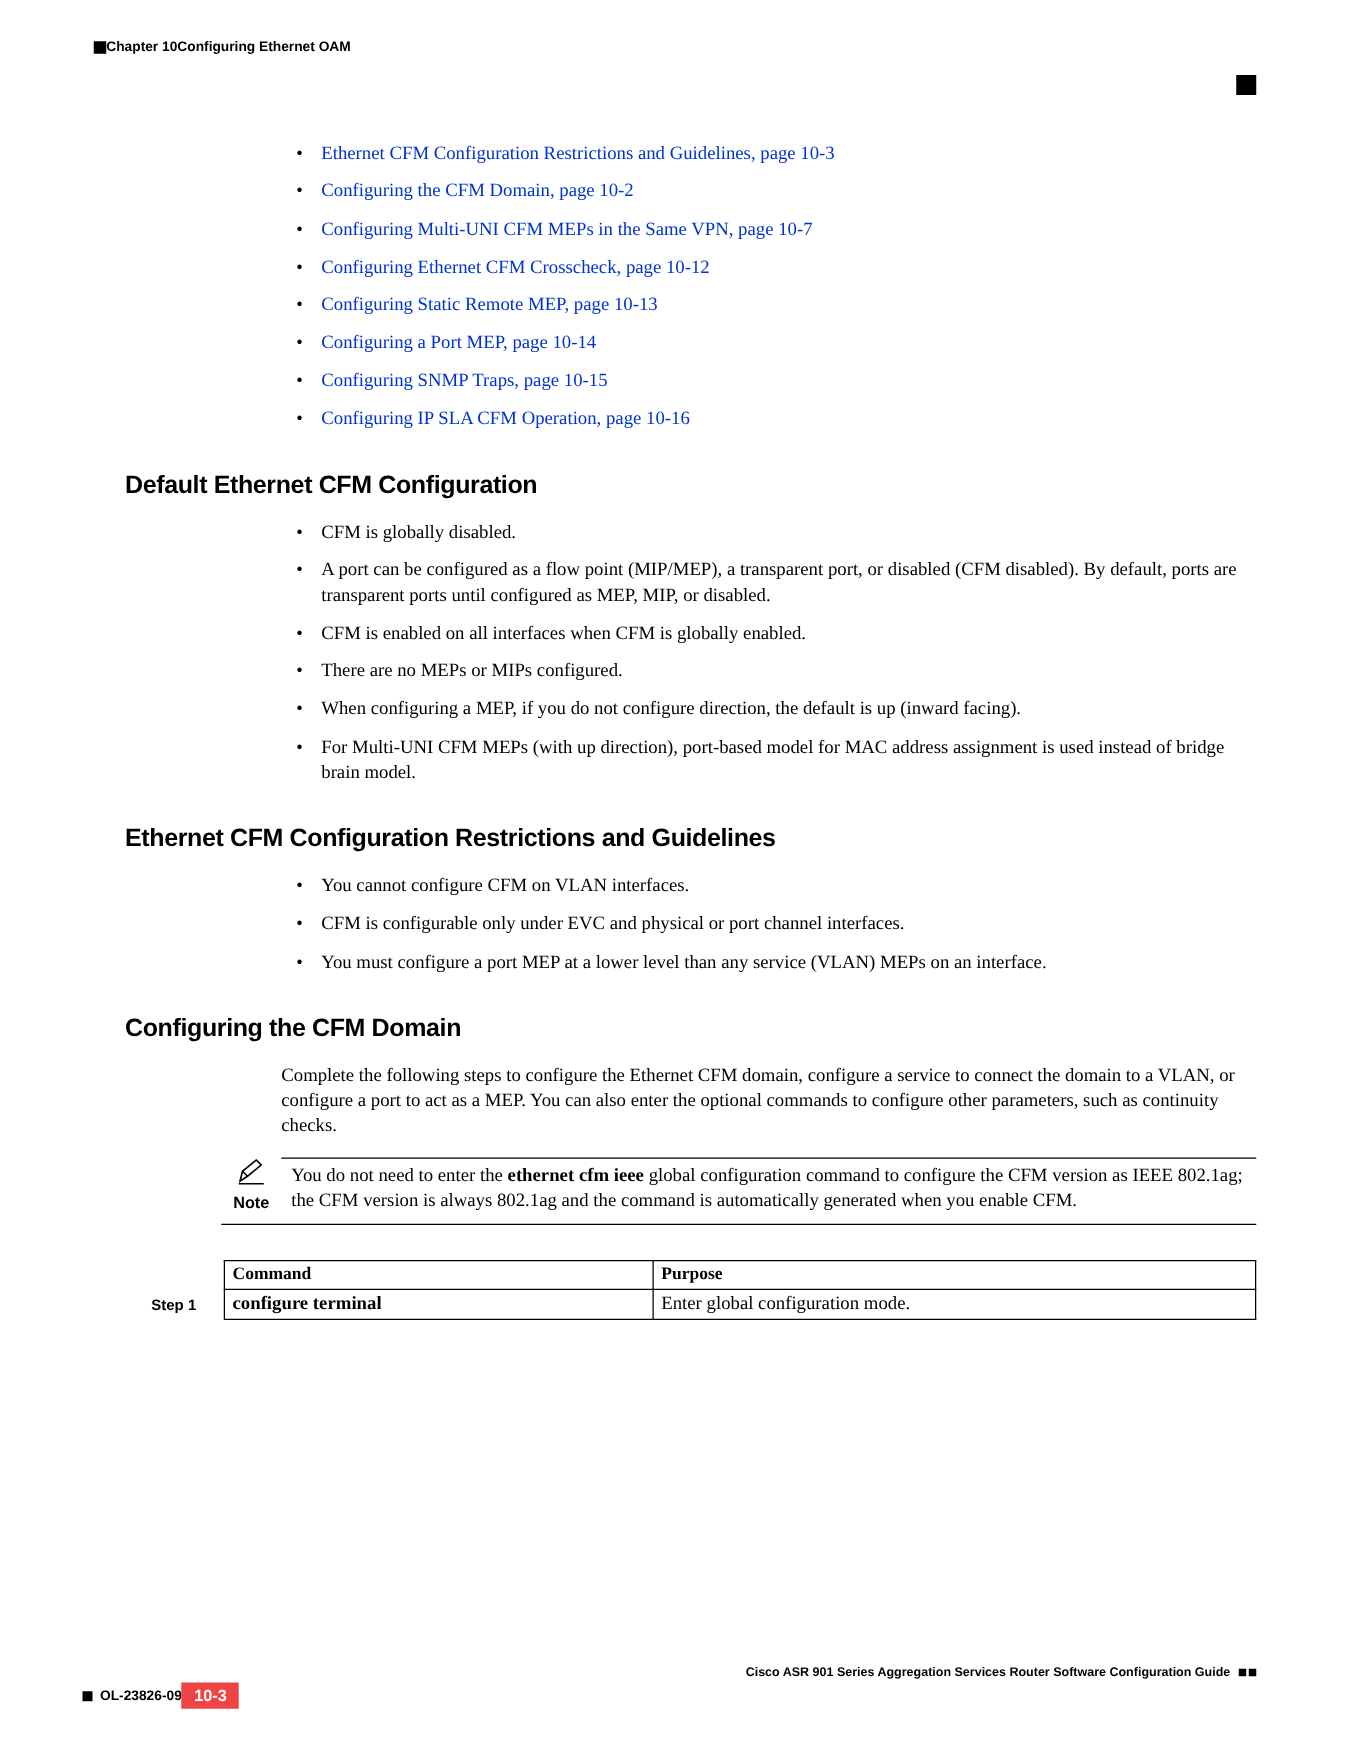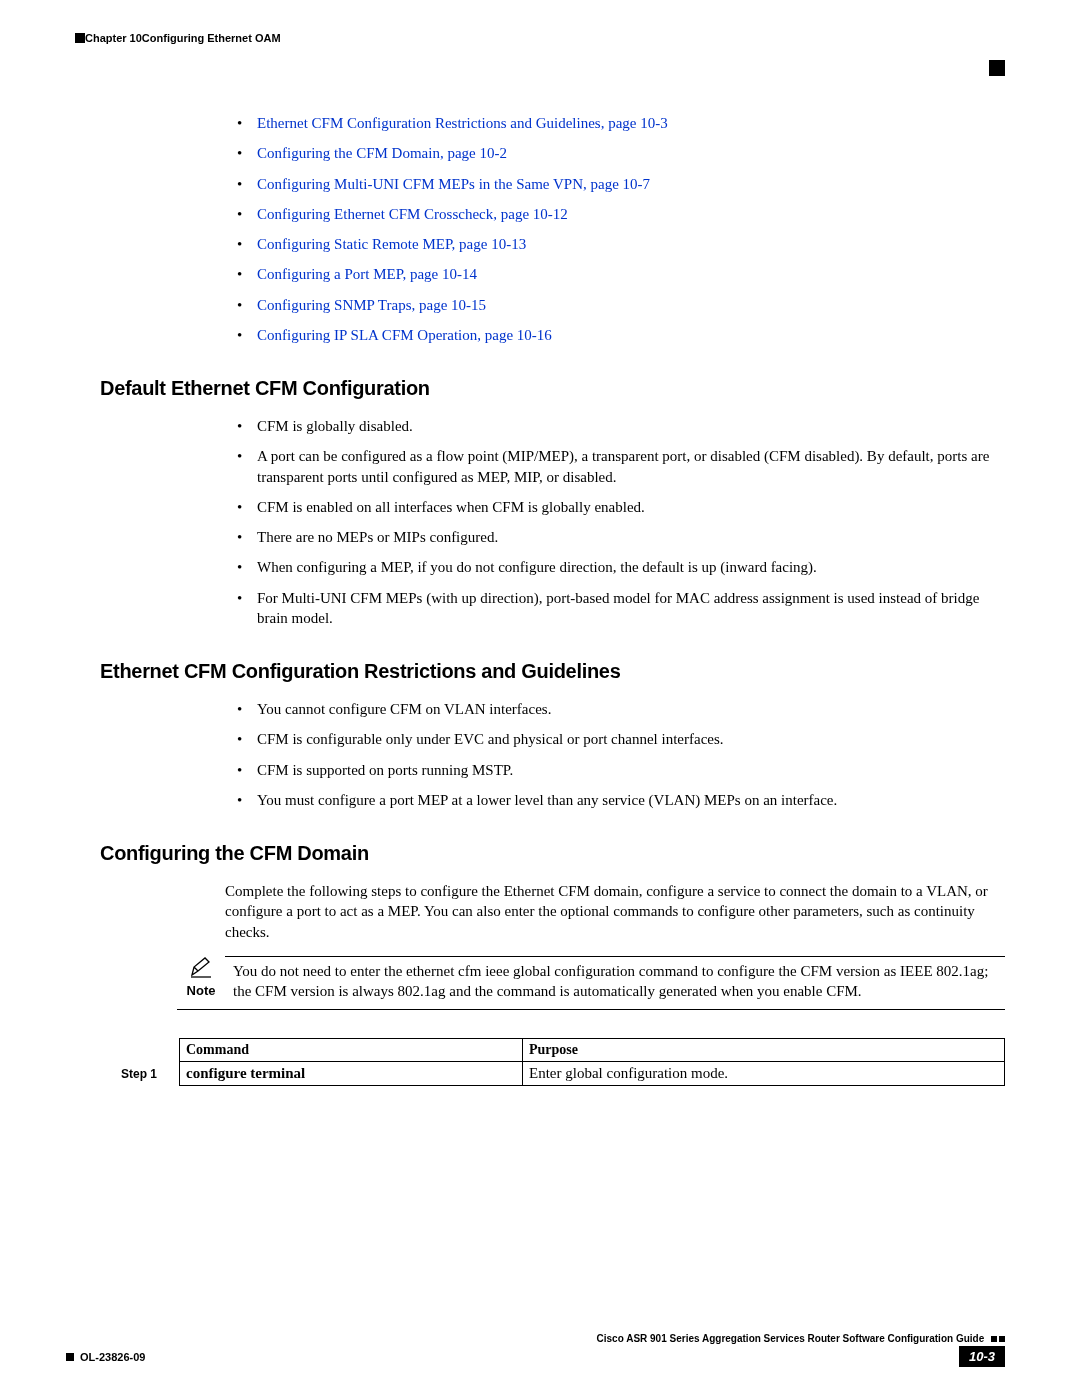--- a/index.html
+++ b/index.html
@@ -100,21 +100,21 @@
   }
   .note-block .note-body {
     flex: 1;
     padding-left: 8px;
     line-height: 1.35;
     border-top: 1px solid #000;
     padding-top: 4px;
   }
   .note-block .note-body b {
     font-family: "Times New Roman", serif;
-    font-weight: normal;
+    font-weight: bold;
   }
   table.cmd-table {
     border-collapse: collapse;
     width: calc(100% - 40px);
     margin: 28px 0 0 40px;
   }
   table.cmd-table th, table.cmd-table td {
     border: 1px solid #000;
     padding: 3px 6px;
     text-align: left;
@@ -152,43 +152,41 @@
     right: 75px;
   }
   .footer .guide-line {
     text-align: right;
     font-family: Arial, Helvetica, sans-serif;
     font-size: 10px;
     font-weight: bold;
   }
   .footer-row {
     display: flex;
-    justify-content: space-between;
     align-items: center;
     margin-top: 2px;
   }
   .footer-row .ol {
     font-family: Arial, Helvetica, sans-serif;
     font-size: 11px;
     font-weight: bold;
     display: flex;
     align-items: center;
     gap: 6px;
   }
   .footer-dot-sm {
     width: 8px; height: 8px; background: #000; display: inline-block;
   }
   .page-num-box {
-    background: #000000;
+    background: #ef4444;
     color: #fff;
     font-family: Arial, Helvetica, sans-serif;
     font-size: 13px;
     font-weight: bold;
     padding: 3px 10px;
-    font-style: italic;
   }
   .footer-squares {
     display: inline-flex;
     gap: 2px;
     align-items: center;
     margin-left: 4px;
   }
   .footer-squares span {
     width: 6px; height: 6px; background: #000; display: inline-block;
   }
@@ -224,21 +222,20 @@
     <li><span>CFM is enabled on all interfaces when CFM is globally enabled.</span></li>
     <li><span>There are no MEPs or MIPs configured.</span></li>
     <li><span>When configuring a MEP, if you do not configure direction, the default is up (inward facing).</span></li>
     <li><span>For Multi-UNI CFM MEPs (with up direction), port-based model for MAC address assignment is used instead of bridge brain model.</span></li>
   </ul>
 
   <h2>Ethernet CFM Configuration Restrictions and Guidelines</h2>
   <ul class="bullet-list">
     <li><span>You cannot configure CFM on VLAN interfaces.</span></li>
     <li><span>CFM is configurable only under EVC and physical or port channel interfaces.</span></li>
-    <li><span>CFM is supported on ports running MSTP.</span></li>
     <li><span>You must configure a port MEP at a lower level than any service (VLAN) MEPs on an interface.</span></li>
   </ul>
 
   <h2>Configuring the CFM Domain</h2>
   <p class="body-text">Complete the following steps to configure the Ethernet CFM domain, configure a service to connect the domain to a VLAN, or configure a port to act as a MEP. You can also enter the optional commands to configure other parameters, such as continuity checks.</p>
 
   <div class="note-block">
     <div class="note-left">
       <span class="pencil">
         <svg width="24" height="22" viewBox="0 0 24 22">

